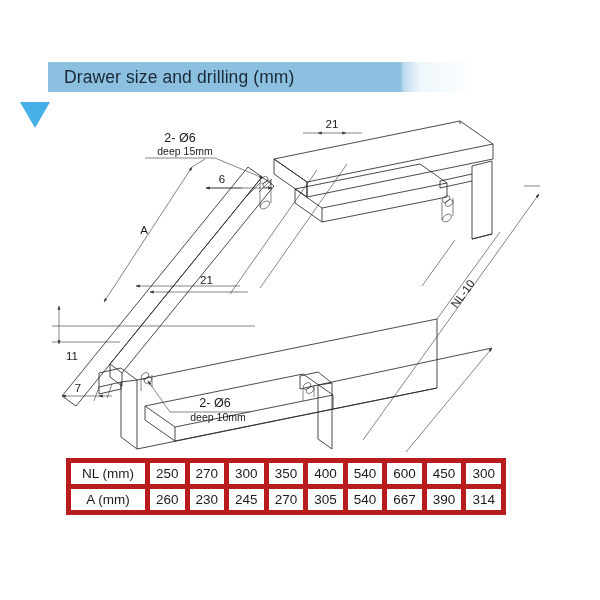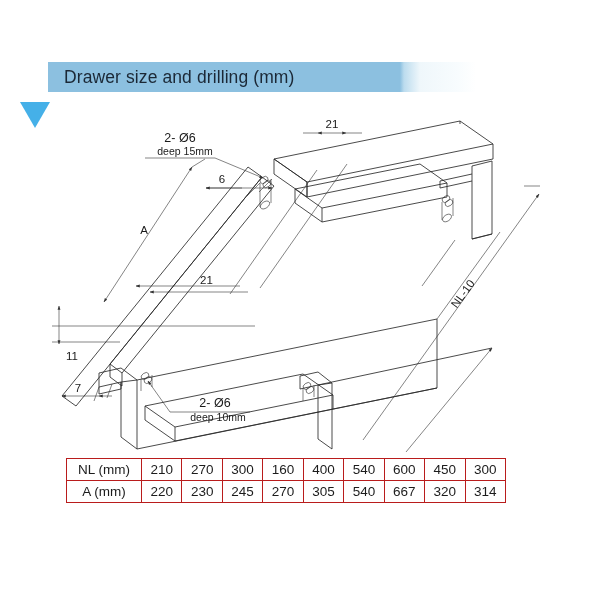--- a/index.html
+++ b/index.html
@@ -99,21 +99,21 @@
     left: 66px;
     top: 458px;
     width: 440px;
   }
   table#spec-table {
     border-collapse: collapse;
     width: 440px;
     table-layout: fixed;
   }
   #spec-table td {
-    border: 1px solid #b91c1c;
+    border: 5px solid #b91c1c;
     height: 21px;
     text-align: center;
     font-size: 13.5px;
     color: #1c1c1c;
     padding: 0;
     font-family: "Liberation Sans", sans-serif;
   }
   #spec-table td.rowhead {
     width: 74px;
     font-weight: normal;
@@ -305,37 +305,37 @@
   </g>
 
 </svg>
 </div>
 
 <div id="spec-table-wrap">
   <table id="spec-table">
     <tbody>
       <tr>
         <td class="rowhead">NL (mm)</td>
-        <td>210</td>
+        <td>250</td>
         <td>270</td>
         <td>300</td>
-        <td>160</td>
+        <td>350</td>
         <td>400</td>
         <td>540</td>
         <td>600</td>
         <td>450</td>
         <td>300</td>
       </tr>
       <tr>
         <td class="rowhead">A (mm)</td>
-        <td>220</td>
+        <td>260</td>
         <td>230</td>
         <td>245</td>
         <td>270</td>
         <td>305</td>
         <td>540</td>
         <td>667</td>
-        <td>320</td>
+        <td>390</td>
         <td>314</td>
       </tr>
     </tbody>
   </table>
 </div>
 
 </body></html>

